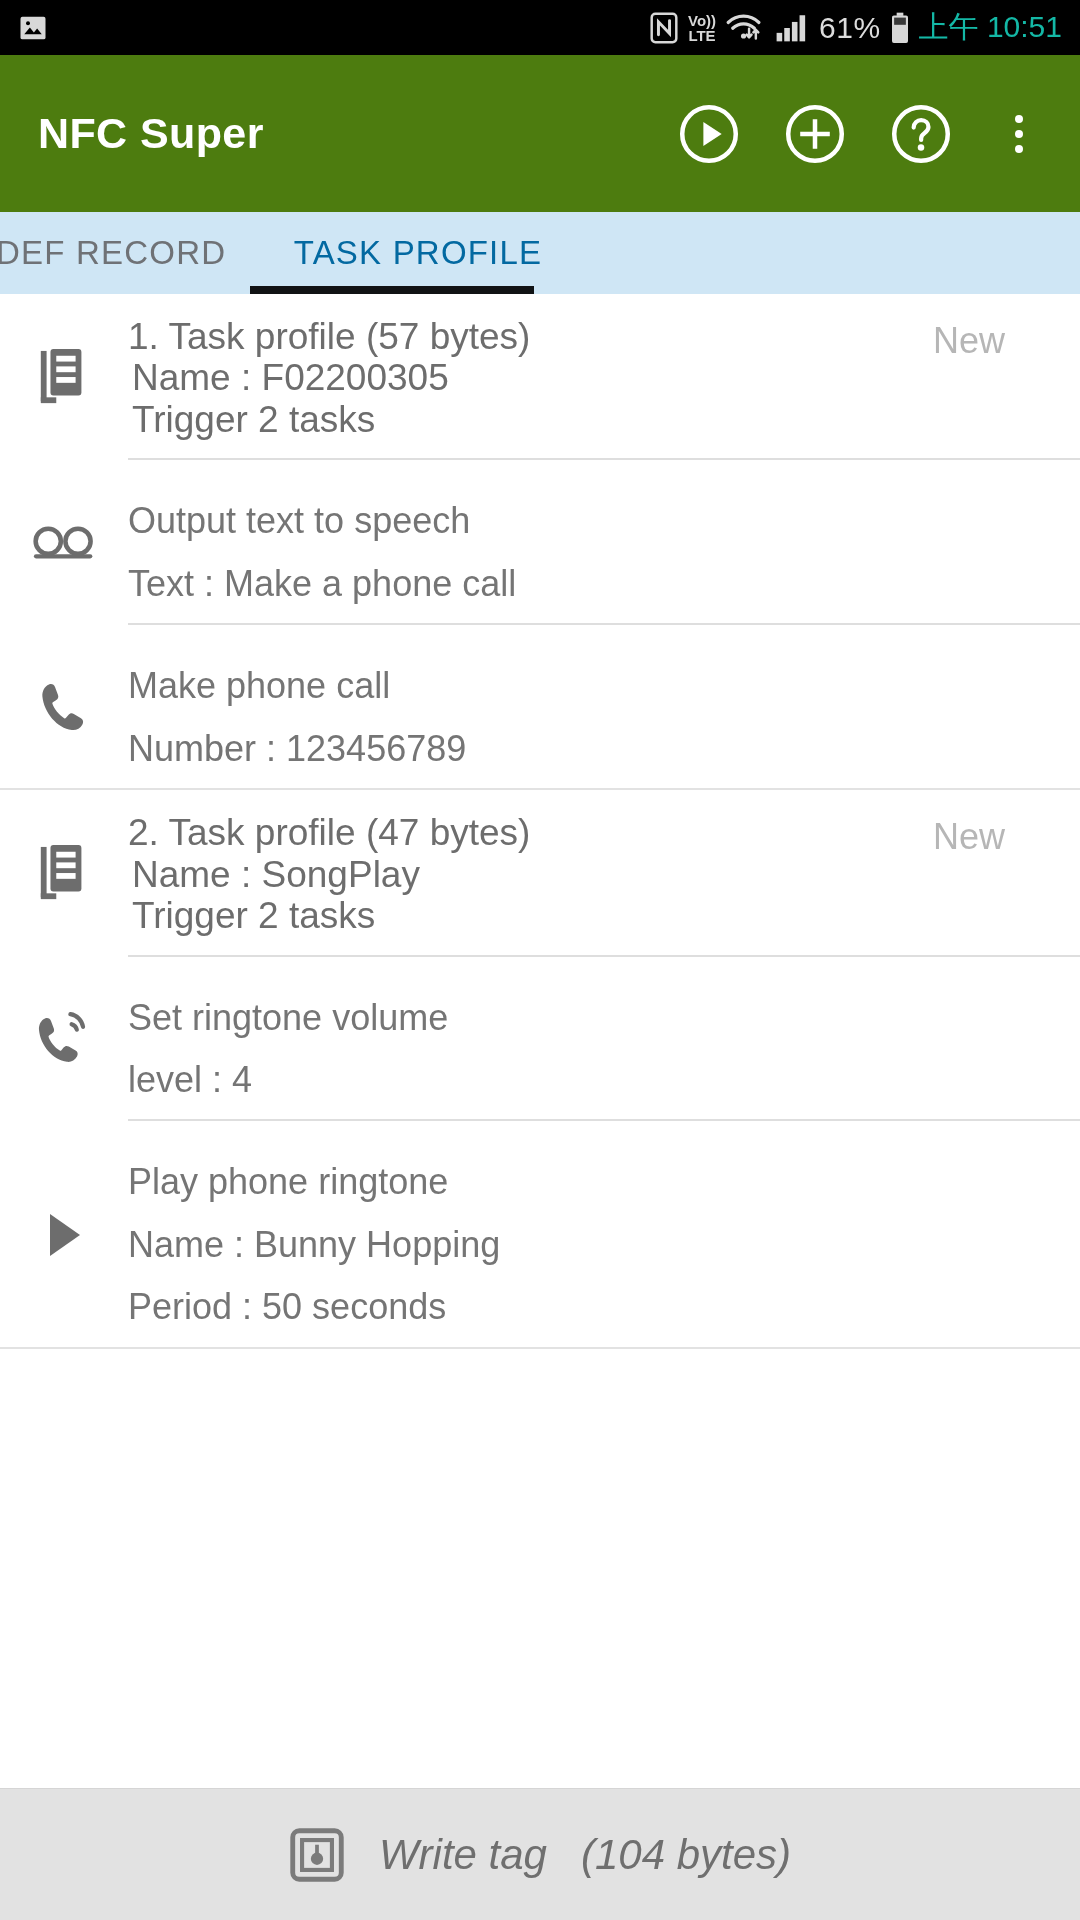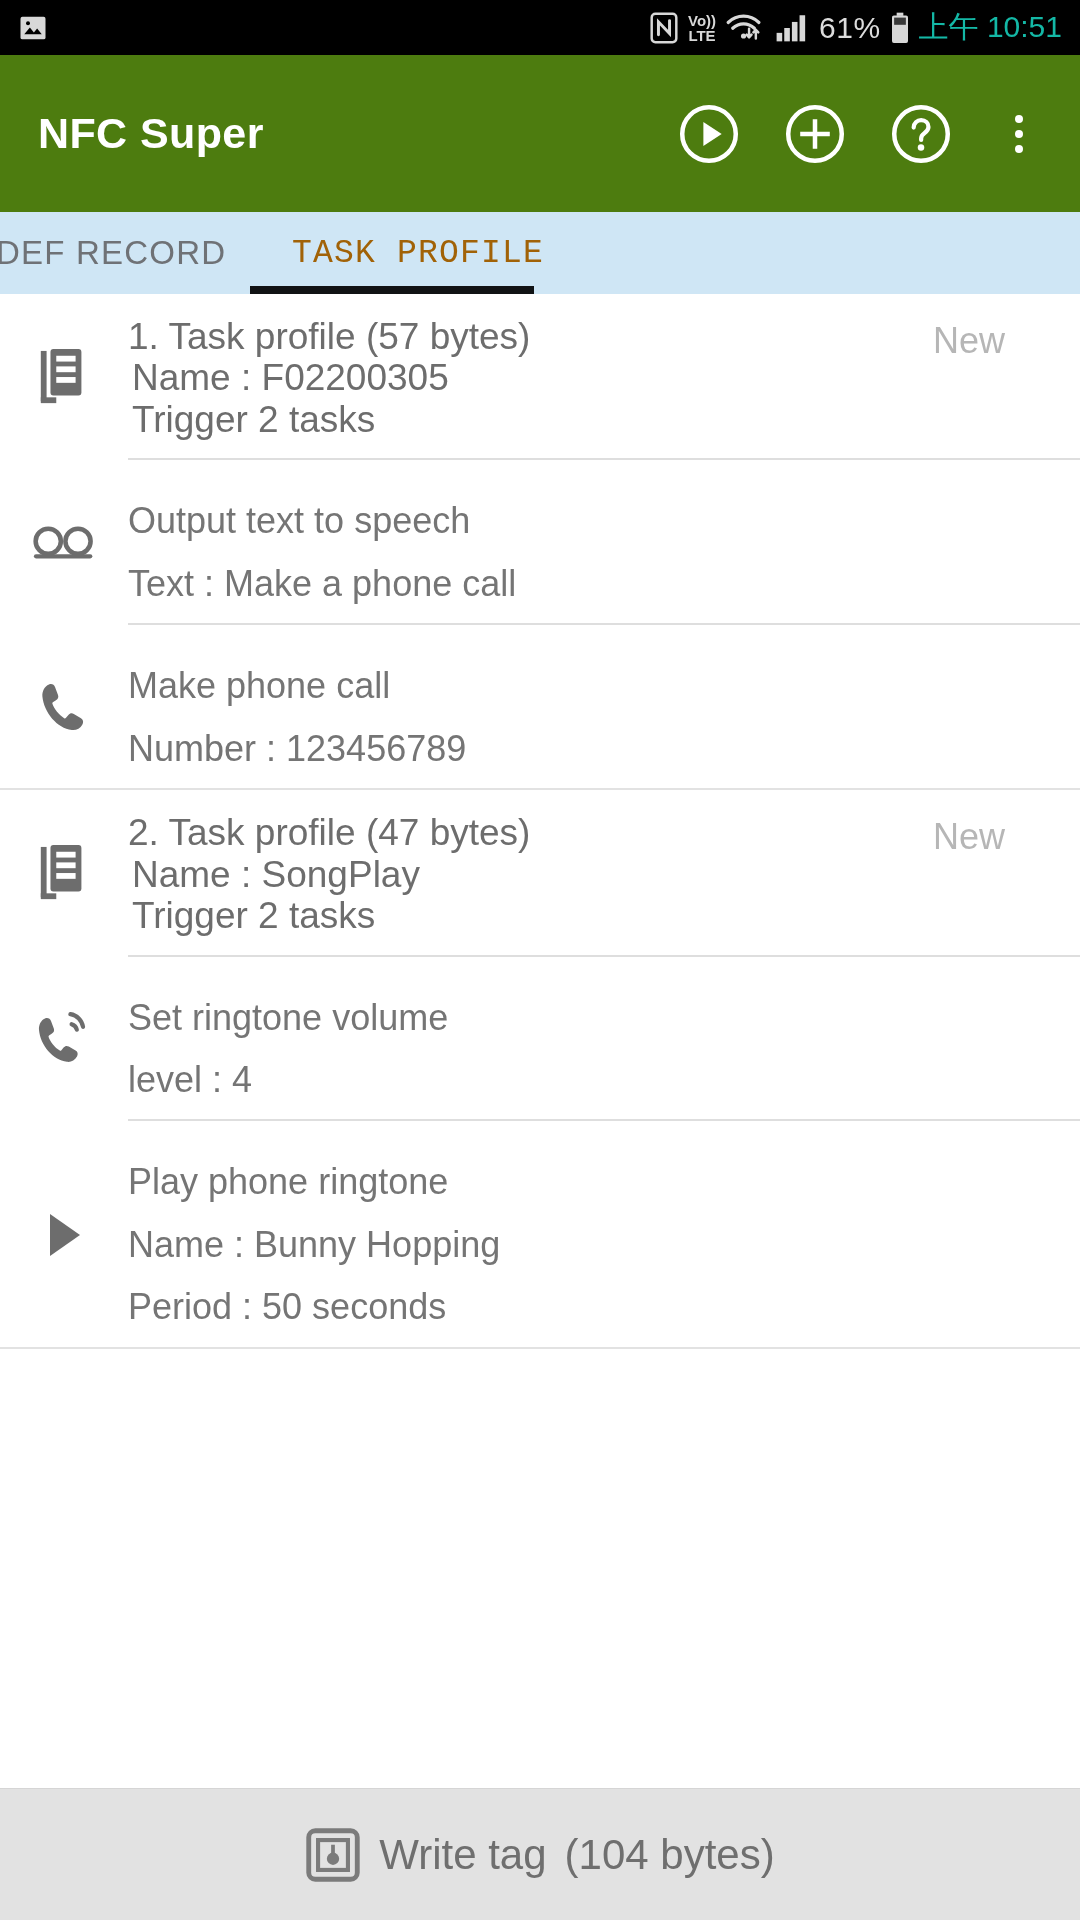--- a/index.html
+++ b/index.html
@@ -42,21 +42,21 @@
     display:flex; align-items:flex-end; position:relative;
   }
   .tab {
     display:flex; align-items:center; justify-content:center;
     height:82px; position:relative;
   }
   .tab-label { font-size:33px; letter-spacing:1.2px; }
   .tab.inactive { width:300px; margin-left:-44px; }
   .tab.inactive .tab-label { color:#6f7276; }
   .tab.active { width:336px; margin-left:-6px; }
-  .tab.active .tab-label { color:#a16207;font-family:Liberation Mono, monospace; }
+  .tab.active .tab-label { color:#0369a1; }
   .tab.active::after {
     content:""; position:absolute; bottom:0; left:0; right:52px;
     height:8px; background:#111315;
   }
 
   
   .content { flex:1 1 auto; background:#ffffff; overflow:hidden; position:relative; }
   .profile { border-bottom:2px solid #e2e2e2; }
 
   .row { display:flex; align-items:flex-start; padding:0; }
@@ -74,22 +74,23 @@
   .head-sub { font-size:37px; color:#6d6d6d; line-height:1.12; padding-left:4px; }
   .badge-new { font-size:36px; color:#b6b6b6; padding-right:40px; padding-top:4px; }
 
   .task-row { border-top:2px solid #dedede; padding:20px 0 18px 0; margin-left:128px; }
   .task-row .tr-inner { display:flex; align-items:center; margin-left:-128px; }
   .task-line { font-size:36px; color:#757575; line-height:1.18;margin-top:20px; }
 
   
   .bottombar {
     flex:0 0 132px; height:132px; background:#e2e2e2;
-    display:flex; align-items:center; justify-content:center; gap:18px;
+    display:flex; align-items:center; justify-content:center; gap:34px;
     border-top:1px solid #d5d5d5;
+    font-style:italic;
   }
   .bb-label { font-size:42px; color:#6f6f6f; }
   .bb-bytes { font-size:42px; color:#6f6f6f; }
   svg { display:block; }
 </style>
 </head>
 <body>
 
 <div id="screen">
 

